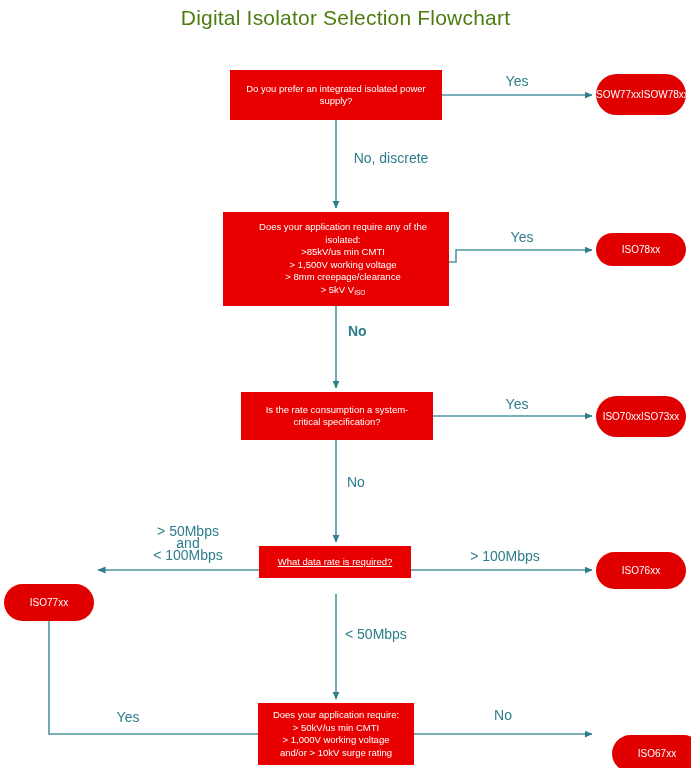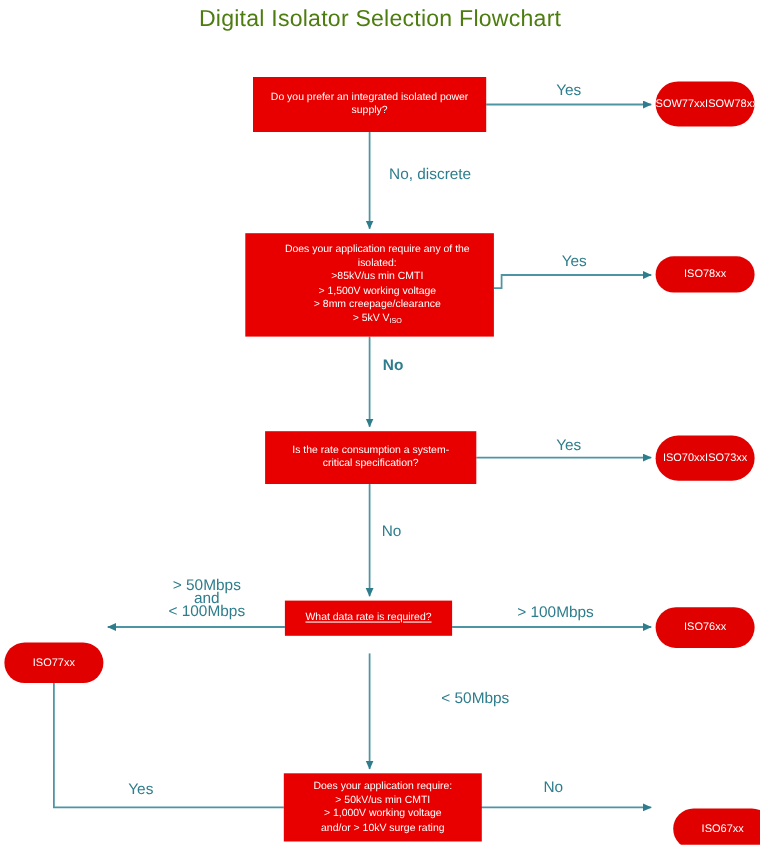--- a/index.html
+++ b/index.html
@@ -130,21 +130,21 @@
       <span class="ln">critical specification?</span>
     </div>
   </div>
 
   <div class="proc" style="left:259px;top:546px;width:152px;height:32px;text-decoration:underline;">
     <div>
       <span class="ln">What data rate is required?</span>
     </div>
   </div>
 
-  <div class="proc" style="left:258px;top:703px;width:180px;height:62px;">
+  <div class="proc" style="left:258px;top:703px;width:156px;height:62px;">
     <div>
       <span class="ln">Does your application require:</span>
       <span class="ln">&gt; 50kV/us min CMTI</span>
       <span class="ln">&gt; 1,000V working voltage</span>
       <span class="ln">and/or &gt; 10kV surge rating</span>
     </div>
   </div>
 
   <div class="term" style="left:596px;top:74px;width:90px;height:41px;">
     <span class="ln">ISOW77xx</span>
@@ -183,19 +183,19 @@
   <div class="elabel" style="left:482px;top:398px;width:70px;">Yes</div>
 
   <div class="elabel" style="left:347px;top:476px;width:40px;text-align:left;">No</div>
 
   <div class="elabel" style="left:143px;top:525px;width:90px;">&gt; 50Mbps
 and
 &lt; 100Mbps</div>
 
   <div class="elabel" style="left:460px;top:550px;width:90px;">&gt; 100Mbps</div>
 
-  <div class="elabel" style="left:345px;top:628px;width:70px;text-align:right;margin-left:48px;">&lt; 50Mbps</div>
+  <div class="elabel" style="left:345px;top:628px;width:70px;text-align:left;">&lt; 50Mbps</div>
 
   <div class="elabel" style="left:98px;top:711px;width:60px;">Yes</div>
 
   <div class="elabel" style="left:478px;top:709px;width:50px;">No</div>
 
 </div>
 
 </body></html>

